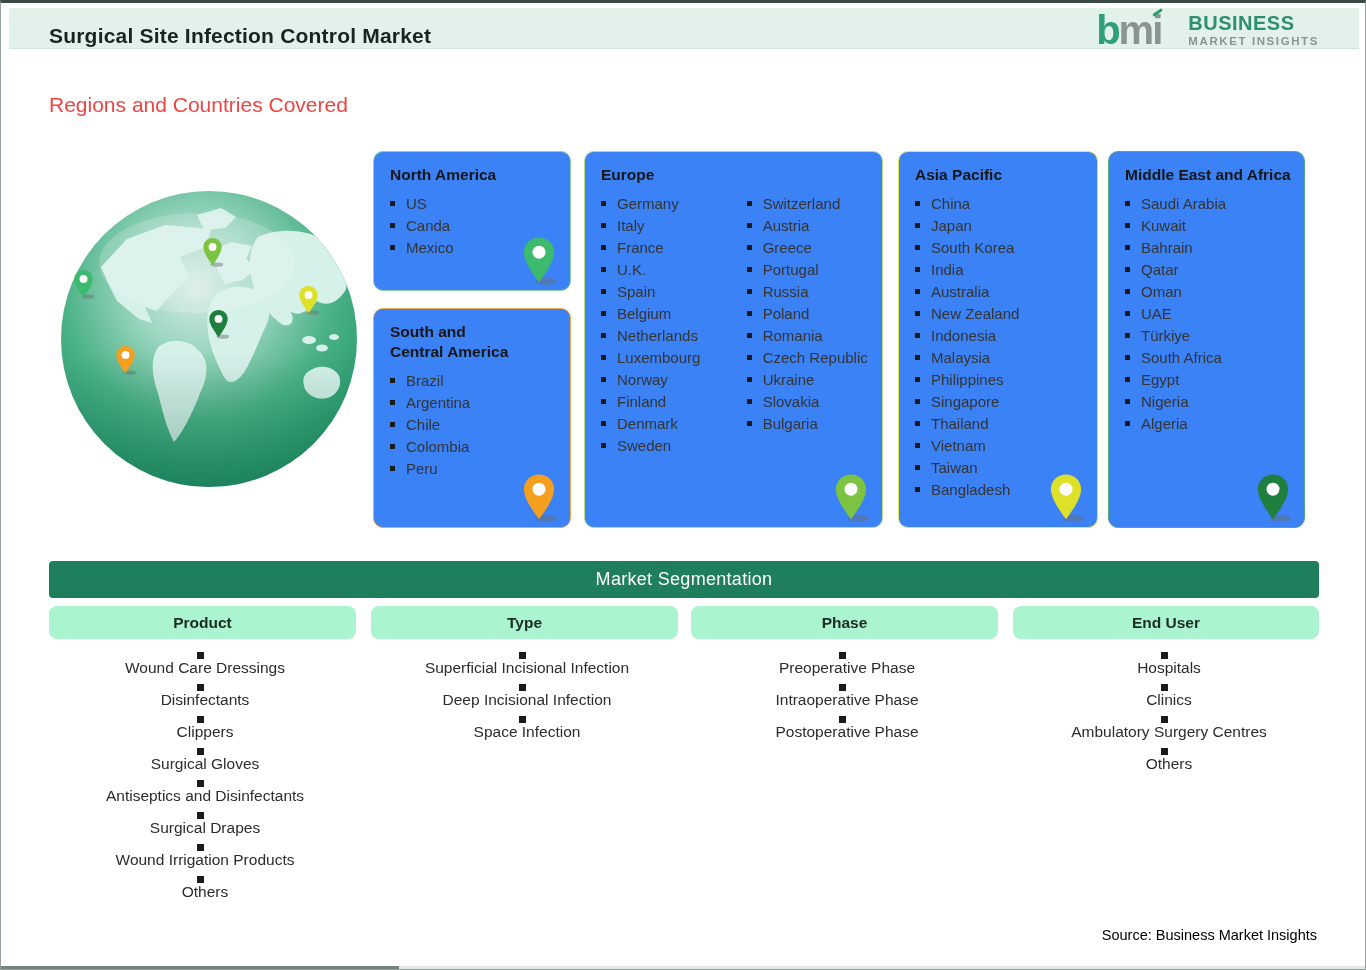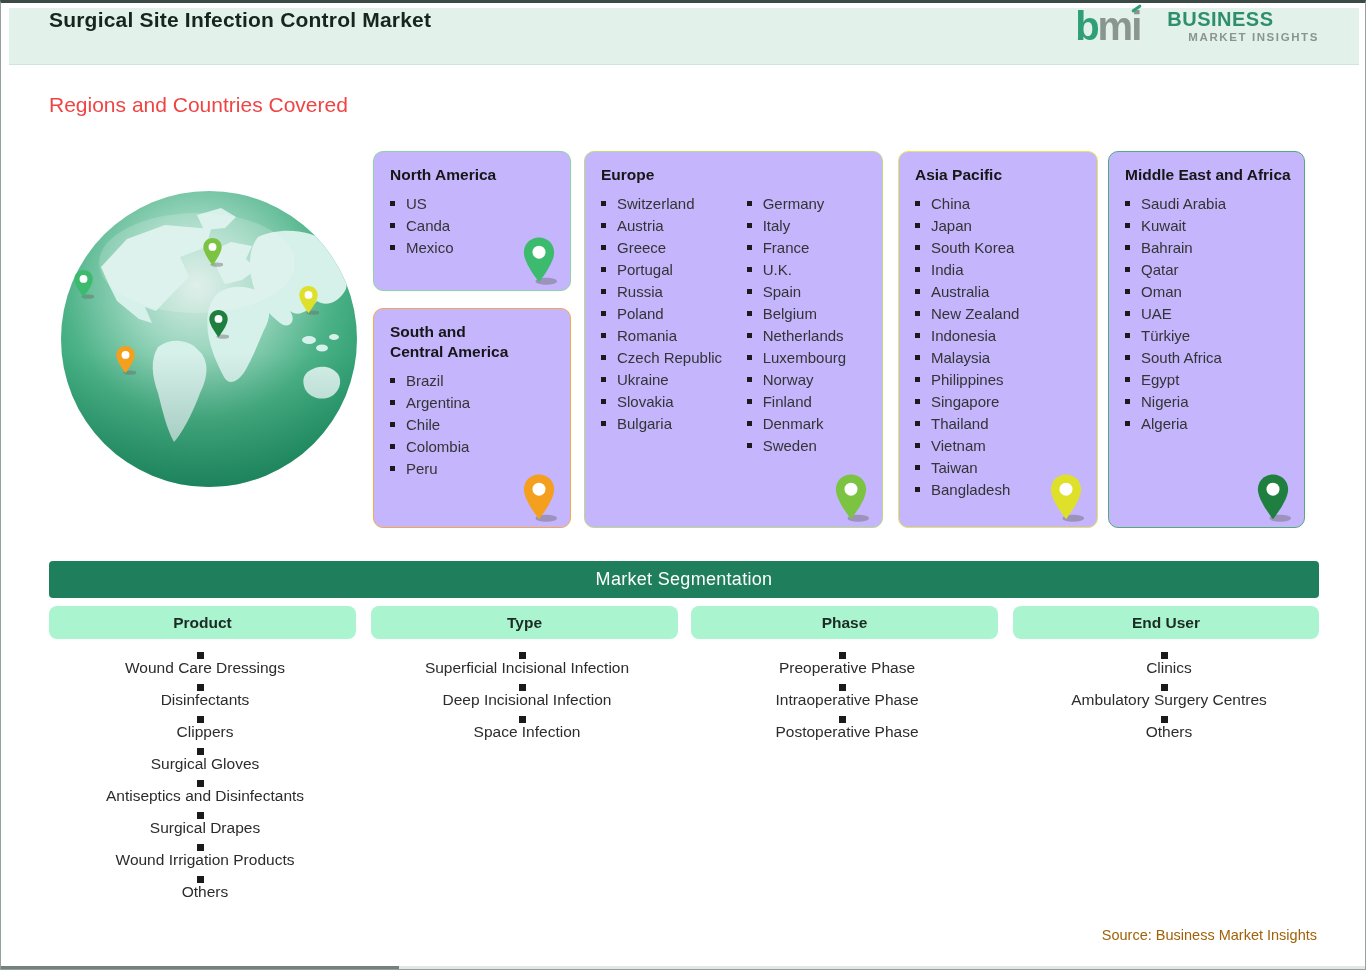--- a/index.html
+++ b/index.html
@@ -5,47 +5,47 @@
   * { margin:0; padding:0; box-sizing:border-box; }
   html,body { background:#ffffff; }
   body { font-family:"Liberation Sans", sans-serif; }
   #page {
     position:relative; width:1366px; height:970px; background:#ffffff;
     border:1px solid #93a09b; border-top:3px solid #3c4a45; overflow:hidden;
   }
 
   
   .header-band {
-    position:absolute; left:8px; right:6px; top:5px; height:57px;
-    background:#e2f1e9; display:flex; align-items:flex-start; justify-content:space-between;
+    position:absolute; left:8px; right:6px; top:5px; height:41px;
+    background:#e2f1e9; display:flex; align-items:flex-end; justify-content:space-between;
     padding:0 40px 0 40px; border-bottom:1px solid #cfe5da;
   }
   .header-title { font-size:21px; font-weight:bold; color:#172420; letter-spacing:.2px; }
   .logo { display:flex; align-items:center; gap:27px; }
   .logo-mark { position:relative; font-size:40px; font-weight:bold; letter-spacing:-2px; line-height:36px; }
   .lm-b { color:#2f9f78; }
   .lm-m, .lm-i { color:#8b9590; }
   .lm-accent {
     position:absolute; right:-2px; top:-1px; width:11px; height:3px;
     background:#2f9f78; border-radius:2px; transform:rotate(-35deg);
   }
   .logo-text { display:flex; flex-direction:column; line-height:1; }
   .logo-line1 { font-size:20px; font-weight:bold; color:#2e8f6b; letter-spacing:.5px; }
-  .logo-line2 { font-size:11.5px; font-weight:bold; color:#8b9590; letter-spacing:1.6px; margin-top:3px;margin-left:21px; }
+  .logo-line2 { font-size:11.5px; font-weight:bold; color:#8b9590; letter-spacing:1.6px; margin-top:3px; }
 
   .section-title { position:absolute; left:48px; top:90px; font-size:21px; color:#ef4444; }
 
   
   .globe { position:absolute; left:58px; top:186px; width:300px; height:300px; }
   .globe svg.world { width:300px; height:300px; display:block; }
   .globe-pin { position:absolute; width:21px; height:30px; }
 
   
   .region-card {
-    position:absolute; background:#c4b5fd; border:1px solid; border-radius:10px;
+    position:absolute; background:#3b82f6; border:1px solid; border-radius:10px;
     padding:10px 8px 16px 14px;
   }
   .region-card h3 { font-size:15.5px; font-weight:bold; color:#161616; margin:3px 0 7px 2px; line-height:20px; }
   .country-list { list-style:none; }
   .country-list li { display:flex; align-items:center; height:22px; font-size:15px; color:#343434; }
   .sq { width:5px; height:5px; background:#1a1a1a; margin:0 11px 0 2px; flex:0 0 auto; }
   .card-pin { position:absolute; right:13px; bottom:5px; width:36px; height:49px; }
   .card-na  { left:372px; top:148px; width:198px; height:140px; border-color:#8fd3a2; }
   .card-sca { left:372px; top:305px; width:198px; height:220px; border-color:#f2a94d; }
   .card-sca h3 { max-width:125px; }
@@ -72,21 +72,21 @@
   .pill-phase   { left:690px; width:307px; }
   .pill-enduser { left:1012px; width:306px; }
   .seg-list { position:absolute; top:649px; list-style:none; }
   .seg-list li { display:flex; align-items:center; height:32px; font-size:15.5px; color:#2c2c2c;flex-direction:column; }
   .seg-list .sq { width:7px; height:7px; margin:0 9px 0 0; }
   .list-product { left:54px; width:300px; }
   .list-type    { left:376px; width:300px; }
   .list-phase   { left:696px; width:300px; }
   .list-enduser { left:1018px; width:300px; }
 
-  .source-note { position:absolute; right:48px; top:924px; font-size:14.5px; color:#a16207; }
+  .source-note { position:absolute; right:48px; top:924px; font-size:14.5px; color:#000000; }
 
   .bottom-bar { position:absolute; left:0; bottom:0; height:3px; width:100%; background:#e3e8e6; }
   .bottom-bar-dark { position:absolute; left:0; bottom:0; height:3px; width:398px; background:#74817d; }
 </style>
 </head>
 <body>
 
 <svg width="0" height="0" style="position:absolute">
   <defs>
     <g id="pin-shape">
@@ -218,112 +218,112 @@
     </svg>
   </div>
 
   <div class="region-card card-eu">
     <h3>Europe</h3>
     <div class="eu-cols">
       <ul class="country-list">
 
       <li>
             <span class="sq"></span>
-            <span>Switzerland</span>
-          </li>
-          <li>
-            <span class="sq"></span>
-            <span>Austria</span>
-          </li>
-          <li>
-            <span class="sq"></span>
-            <span>Greece</span>
-          </li>
-          <li>
-            <span class="sq"></span>
-            <span>Portugal</span>
-          </li>
-          <li>
-            <span class="sq"></span>
-            <span>Russia</span>
-          </li>
-          <li>
-            <span class="sq"></span>
-            <span>Poland</span>
-          </li>
-          <li>
-            <span class="sq"></span>
-            <span>Romania</span>
-          </li>
-          <li>
-            <span class="sq"></span>
-            <span>Czech Republic</span>
-          </li>
-          <li>
-            <span class="sq"></span>
-            <span>Ukraine</span>
-          </li>
-          <li>
-            <span class="sq"></span>
-            <span>Slovakia</span>
-          </li>
-          <li>
-            <span class="sq"></span>
-            <span>Bulgaria</span>
+            <span>Germany</span>
+          </li>
+          <li>
+            <span class="sq"></span>
+            <span>Italy</span>
+          </li>
+          <li>
+            <span class="sq"></span>
+            <span>France</span>
+          </li>
+          <li>
+            <span class="sq"></span>
+            <span>U.K.</span>
+          </li>
+          <li>
+            <span class="sq"></span>
+            <span>Spain</span>
+          </li>
+          <li>
+            <span class="sq"></span>
+            <span>Belgium</span>
+          </li>
+          <li>
+            <span class="sq"></span>
+            <span>Netherlands</span>
+          </li>
+          <li>
+            <span class="sq"></span>
+            <span>Luxembourg</span>
+          </li>
+          <li>
+            <span class="sq"></span>
+            <span>Norway</span>
+          </li>
+          <li>
+            <span class="sq"></span>
+            <span>Finland</span>
+          </li>
+          <li>
+            <span class="sq"></span>
+            <span>Denmark</span>
+          </li>
+          <li>
+            <span class="sq"></span>
+            <span>Sweden</span>
           </li>
         </ul>
       <ul class="country-list">
 
       <li>
             <span class="sq"></span>
-            <span>Germany</span>
-          </li>
-          <li>
-            <span class="sq"></span>
-            <span>Italy</span>
-          </li>
-          <li>
-            <span class="sq"></span>
-            <span>France</span>
-          </li>
-          <li>
-            <span class="sq"></span>
-            <span>U.K.</span>
-          </li>
-          <li>
-            <span class="sq"></span>
-            <span>Spain</span>
-          </li>
-          <li>
-            <span class="sq"></span>
-            <span>Belgium</span>
-          </li>
-          <li>
-            <span class="sq"></span>
-            <span>Netherlands</span>
-          </li>
-          <li>
-            <span class="sq"></span>
-            <span>Luxembourg</span>
-          </li>
-          <li>
-            <span class="sq"></span>
-            <span>Norway</span>
-          </li>
-          <li>
-            <span class="sq"></span>
-            <span>Finland</span>
-          </li>
-          <li>
-            <span class="sq"></span>
-            <span>Denmark</span>
-          </li>
-          <li>
-            <span class="sq"></span>
-            <span>Sweden</span>
+            <span>Switzerland</span>
+          </li>
+          <li>
+            <span class="sq"></span>
+            <span>Austria</span>
+          </li>
+          <li>
+            <span class="sq"></span>
+            <span>Greece</span>
+          </li>
+          <li>
+            <span class="sq"></span>
+            <span>Portugal</span>
+          </li>
+          <li>
+            <span class="sq"></span>
+            <span>Russia</span>
+          </li>
+          <li>
+            <span class="sq"></span>
+            <span>Poland</span>
+          </li>
+          <li>
+            <span class="sq"></span>
+            <span>Romania</span>
+          </li>
+          <li>
+            <span class="sq"></span>
+            <span>Czech Republic</span>
+          </li>
+          <li>
+            <span class="sq"></span>
+            <span>Ukraine</span>
+          </li>
+          <li>
+            <span class="sq"></span>
+            <span>Slovakia</span>
+          </li>
+          <li>
+            <span class="sq"></span>
+            <span>Bulgaria</span>
           </li>
         </ul>
     </div>
     <svg class="card-pin" viewBox="0 0 24 34">
       <use href="#pin-shape" fill="#7cc342"></use>
     </svg>
   </div>
 
   <div class="region-card card-ap">
     <h3>Asia Pacific</h3>
@@ -512,20 +512,24 @@
         <span class="sq"></span>
         <span>Intraoperative Phase</span>
       </li>
       <li>
         <span class="sq"></span>
         <span>Postoperative Phase</span>
       </li>
     </ul>
   <ul class="seg-list list-enduser">
 
+  <li>
+        <span class="sq"></span>
+        <span>Hospitals</span>
+      </li>
       <li>
         <span class="sq"></span>
         <span>Clinics</span>
       </li>
       <li>
         <span class="sq"></span>
         <span>Ambulatory Surgery Centres</span>
       </li>
       <li>
         <span class="sq"></span>

